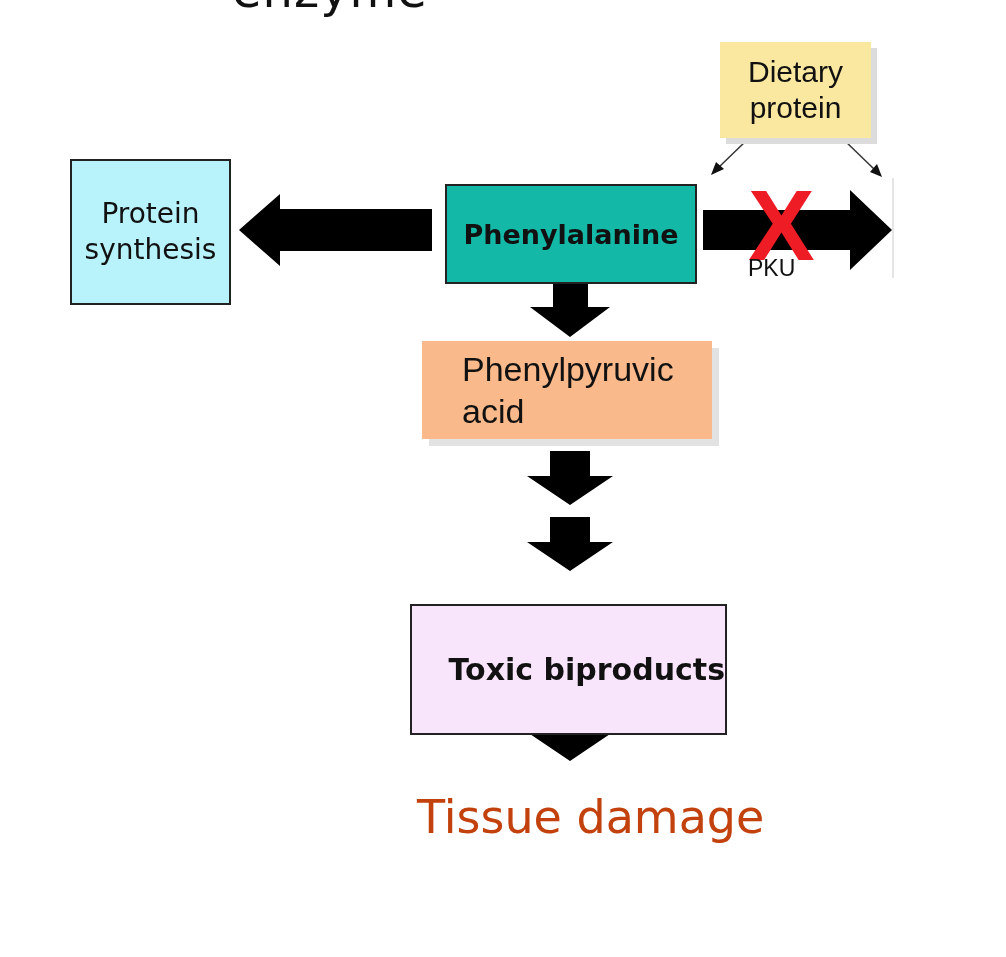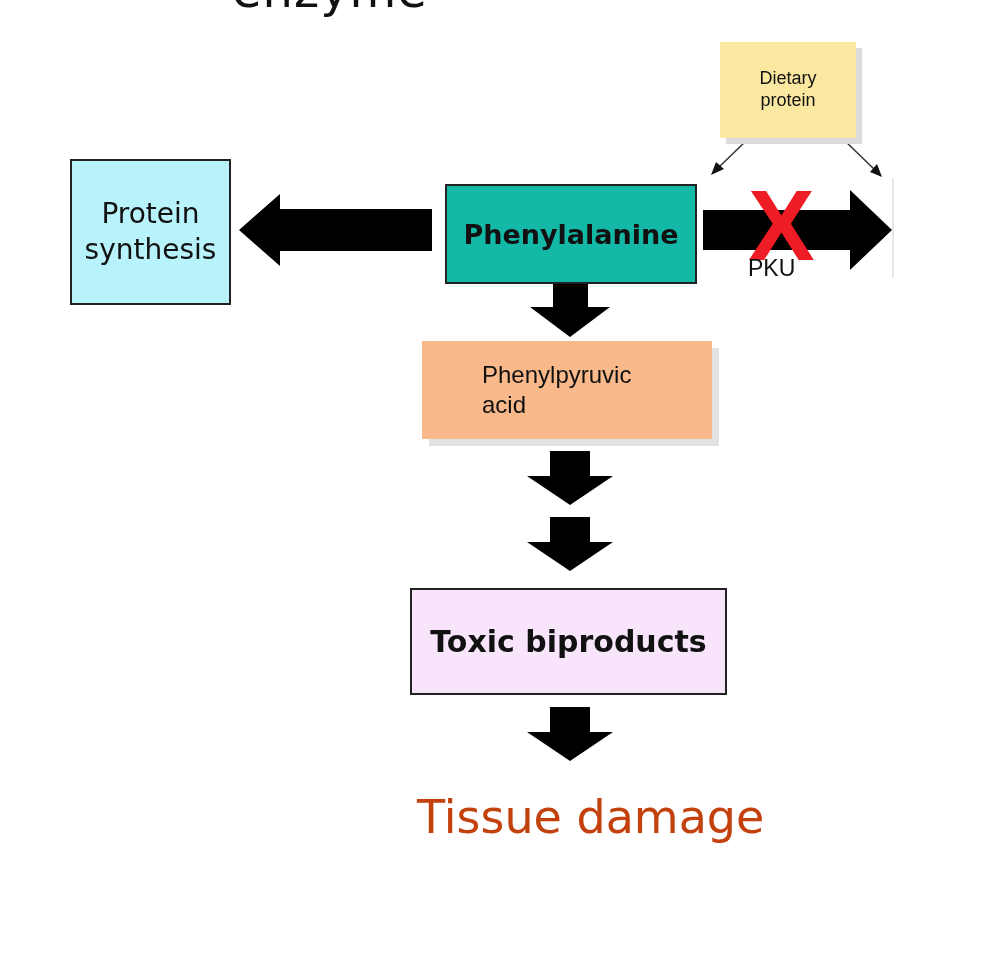--- a/index.html
+++ b/index.html
@@ -2,23 +2,23 @@
 <html><head>
 <meta charset="utf-8">
 <style>
   html, body { margin: 0; padding: 0; background: #ffffff; }
   body { width: 1006px; height: 957px; position: relative; overflow: hidden; font-family: "Liberation Sans", sans-serif; }
   .abs { position: absolute; }
   .title-frag { left: 232px; top: -38px; font-family: "DejaVu Sans", sans-serif; font-size: 48px; color: #111; letter-spacing: 1px; white-space: nowrap; }
   .box { position: absolute; box-sizing: border-box; display: flex; align-items: center; justify-content: center; text-align: center; color: #111; }
   .box-protein { left: 70px; top: 159px; width: 161px; height: 146px; background: #b8f2fb; border: 2px solid #222; font-family: "DejaVu Sans", sans-serif; font-size: 28px; line-height: 1.3; }
   .box-phe { left: 445px; top: 184px; width: 252px; height: 100px; background: #14b8a6; border: 2px solid #222; font-family: "DejaVu Sans", sans-serif; font-weight: bold; font-size: 27px; }
-  .box-diet { left: 720px; top: 42px; width: 136px; height: 96px; background: #fbe8a0; font-size: 18px; line-height: 1.2; box-shadow: 6px 6px 0 #dcdcdc; }
-  .box-ppa { left: 422px; top: 341px; width: 290px; height: 98px; background: #f9b98a; font-size: 24px; line-height: 1.25; justify-content: flex-start; padding-left: 60px; text-align: left; box-shadow: 7px 7px 0 #e2e2e2; }
-  .box-toxic { left: 410px; top: 588px; width: 317px; height: 107px; background: #f8e4fb; border: 2px solid #222; font-family: "DejaVu Sans", sans-serif; font-weight: bold; font-size: 30px; }
+  .box-diet { left: 720px; top: 42px; width: 151px; height: 96px; background: #fbe8a0; font-size: 30px; line-height: 1.2; box-shadow: 6px 6px 0 #dcdcdc; }
+  .box-ppa { left: 422px; top: 341px; width: 290px; height: 98px; background: #f9b98a; font-size: 34px; line-height: 1.25; justify-content: flex-start; padding-left: 40px; text-align: left; box-shadow: 7px 7px 0 #e2e2e2; }
+  .box-toxic { left: 410px; top: 604px; width: 317px; height: 131px; background: #f8e4fb; border: 2px solid #222; font-family: "DejaVu Sans", sans-serif; font-weight: bold; font-size: 30px; justify-content: flex-end; }
   .tissue { left: 417px; top: 790px; font-family: "DejaVu Sans", sans-serif; font-size: 46px; color: #c2410c; white-space: nowrap; }
   .pku { left: 748px; top: 255px; font-size: 23px; color: #111; }
   .xmark { left: 748px; top: 175px; font-family: "Liberation Sans", sans-serif; font-weight: bold; font-size: 100px; line-height: 1; color: #ee1c25; }
   svg.arrows { position: absolute; left: 0; top: 0; }
 </style>
 </head>
 <body>
 
 <div class="abs title-frag">enzyme</div>
 

